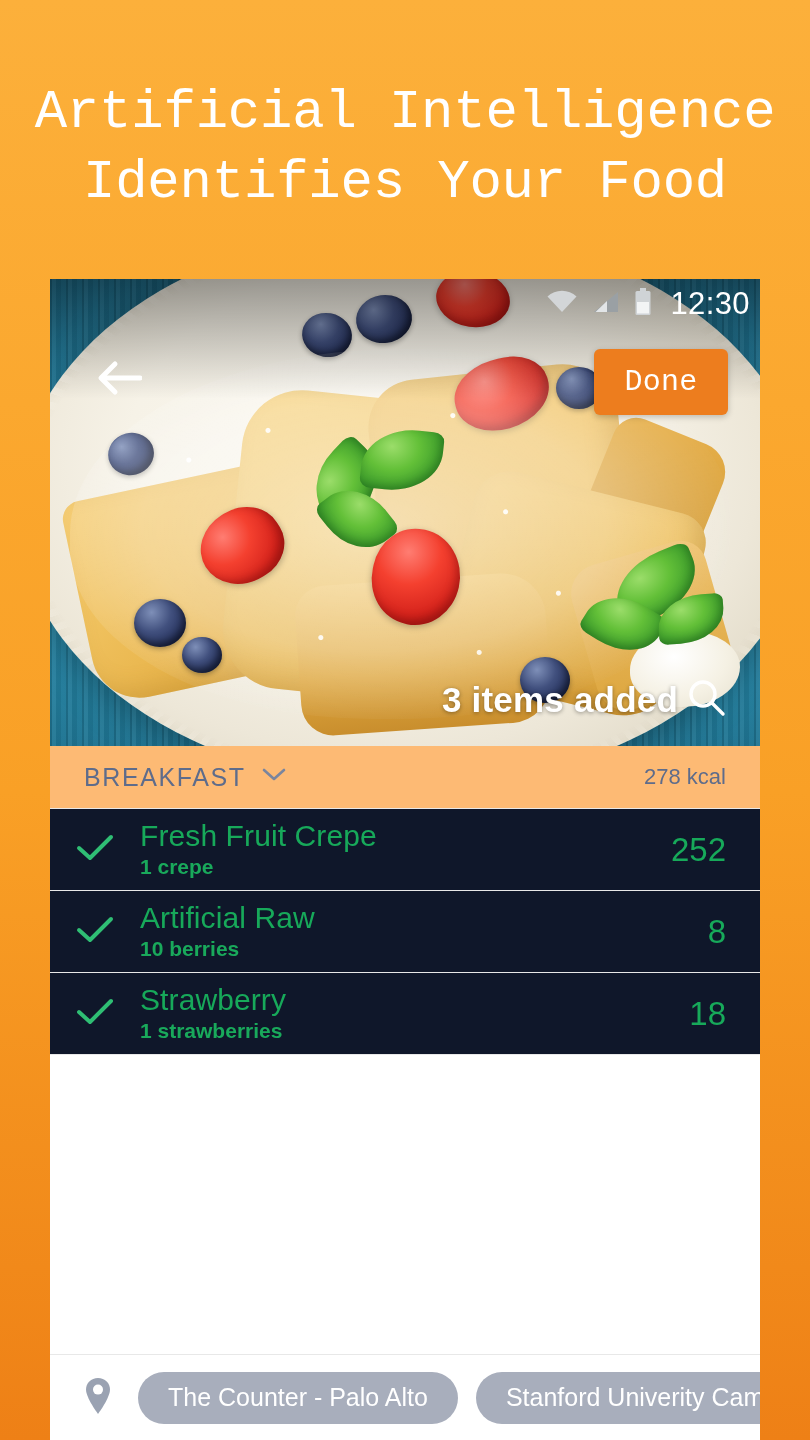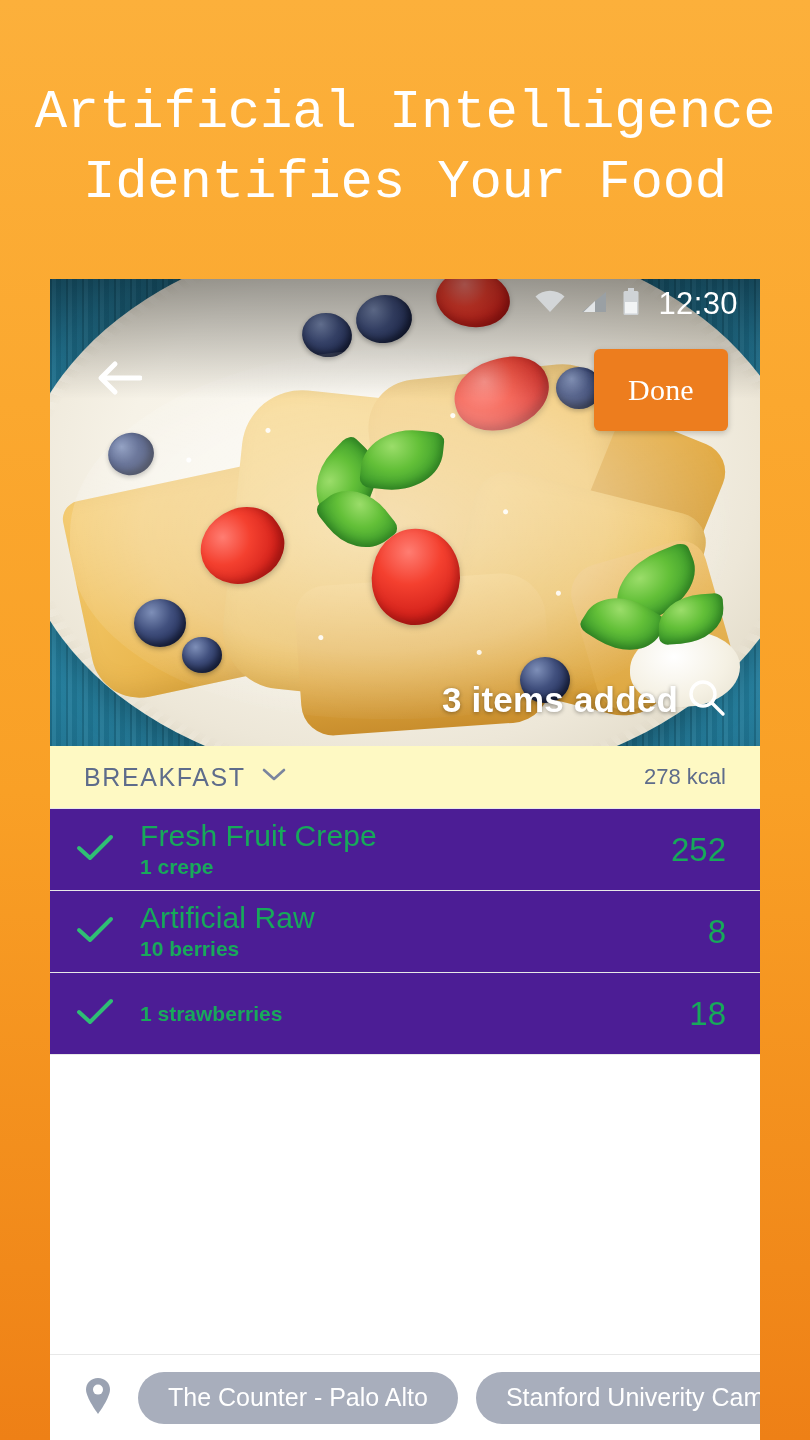--- a/index.html
+++ b/index.html
@@ -209,21 +209,21 @@
   }
 
   
   .hero-scrim-top {
     position: absolute; left: 0; top: 0; width: 710px; height: 120px;
     background: linear-gradient(180deg, rgba(0,0,0,0.38) 0%, rgba(0,0,0,0.16) 58%, rgba(0,0,0,0) 100%);
   }
 
   
   .statusbar {
-    position: absolute; left: 0; top: 0;
+    position: absolute; left: 12px; top: 0;
     width: 710px; height: 50px;
     display: flex; align-items: center; justify-content: flex-end;
     padding-right: 22px; gap: 14px;
   }
   .sb-icon { display: block; }
   .sb-time {
     color: #FFFFFF; font-size: 31px; font-weight: 400;
     letter-spacing: 0.4px; margin-left: 4px;
   }
 
@@ -231,29 +231,29 @@
   .back-btn {
     position: absolute; left: 38px; top: 70px;
     width: 62px; height: 62px;
     display: flex; align-items: center; justify-content: center;
     cursor: pointer;
   }
 
   
   .done-btn {
     position: absolute; right: 32px; top: 70px;
-    width: 134px; height: 82px;
+    width: 134px; height: 66px;
     background: #ED7D1E;
     border-radius: 6px;
     display: flex; align-items: center; justify-content: center;
     color: #FFFFFF; font-size: 30px; font-weight: 400;
     letter-spacing: 0.2px;
     box-shadow: 0 2px 6px rgba(0,0,0,0.22);
     cursor: pointer; border: none;
-    font-family: Liberation Serif, serif;
+    font-family: Liberation Mono, monospace;
   }
 
   
   .hero-bottom {
     position: absolute; left: 0; bottom: 0;
     width: 710px; height: 92px;
     display: flex; align-items: center;
     padding: 0 26px 0 42px;
   }
   .items-added {
@@ -268,39 +268,39 @@
     display: flex; align-items: center; justify-content: center;
     cursor: pointer;
   }
 
   
   .meal-header {
     position: absolute; left: 0; top: 467px;
     width: 710px; height: 62px;
     display: flex; align-items: center;
     padding: 0 34px 0 34px;
-    background: #fef9c3;
+    background: #fdba74;
   }
   .meal-left { display: flex; align-items: center; gap: 16px; cursor: pointer; }
   .meal-name {
     color: #5E6C8B; font-size: 25px; letter-spacing: 1.6px; font-weight: 400;
   }
   .meal-kcal {
     margin-left: auto; color: #5E6C8B; font-size: 22px; font-weight: 400;
   }
 
   
   .food-list { position: absolute; left: 0; top: 529px; width: 710px; }
   .food-row {
     position: relative;
     height: 82px;
     display: flex; align-items: center;
     border-top: 1px solid #E8E8E8;
     padding: 0 34px 0 0;
-    background: #4c1d95;
+    background: #0f172a;
     cursor: pointer;
   }
   .check-cell {
     width: 90px; min-width: 90px;
     display: flex; align-items: center; justify-content: center;
   }
   .food-text { flex: 1; display: flex; flex-direction: column; justify-content: center; }
   .food-name {
     color: #17A95A; font-size: 30px; font-weight: 400;
     line-height: 34px; letter-spacing: 0.1px;
@@ -484,20 +484,21 @@
 
     <div class="food-row">
       <div class="check-cell">
         <span>
           <svg width="40" height="32" viewBox="0 0 40 32">
             <path d="M4 16 L15 26 L36 5" stroke="#2FBE74" stroke-width="4" fill="none" stroke-linecap="round" stroke-linejoin="round"></path>
           </svg>
         </span>
       </div>
       <div class="food-text">
+        <span class="food-name">Strawberry</span>
         <span class="food-qty">1 strawberries</span>
       </div>
       <span class="food-cal">18</span>
     </div>
 
     <div class="list-end-divider"></div>
   </div>
 
   <div class="location-bar">
     <div class="pin-wrap">

